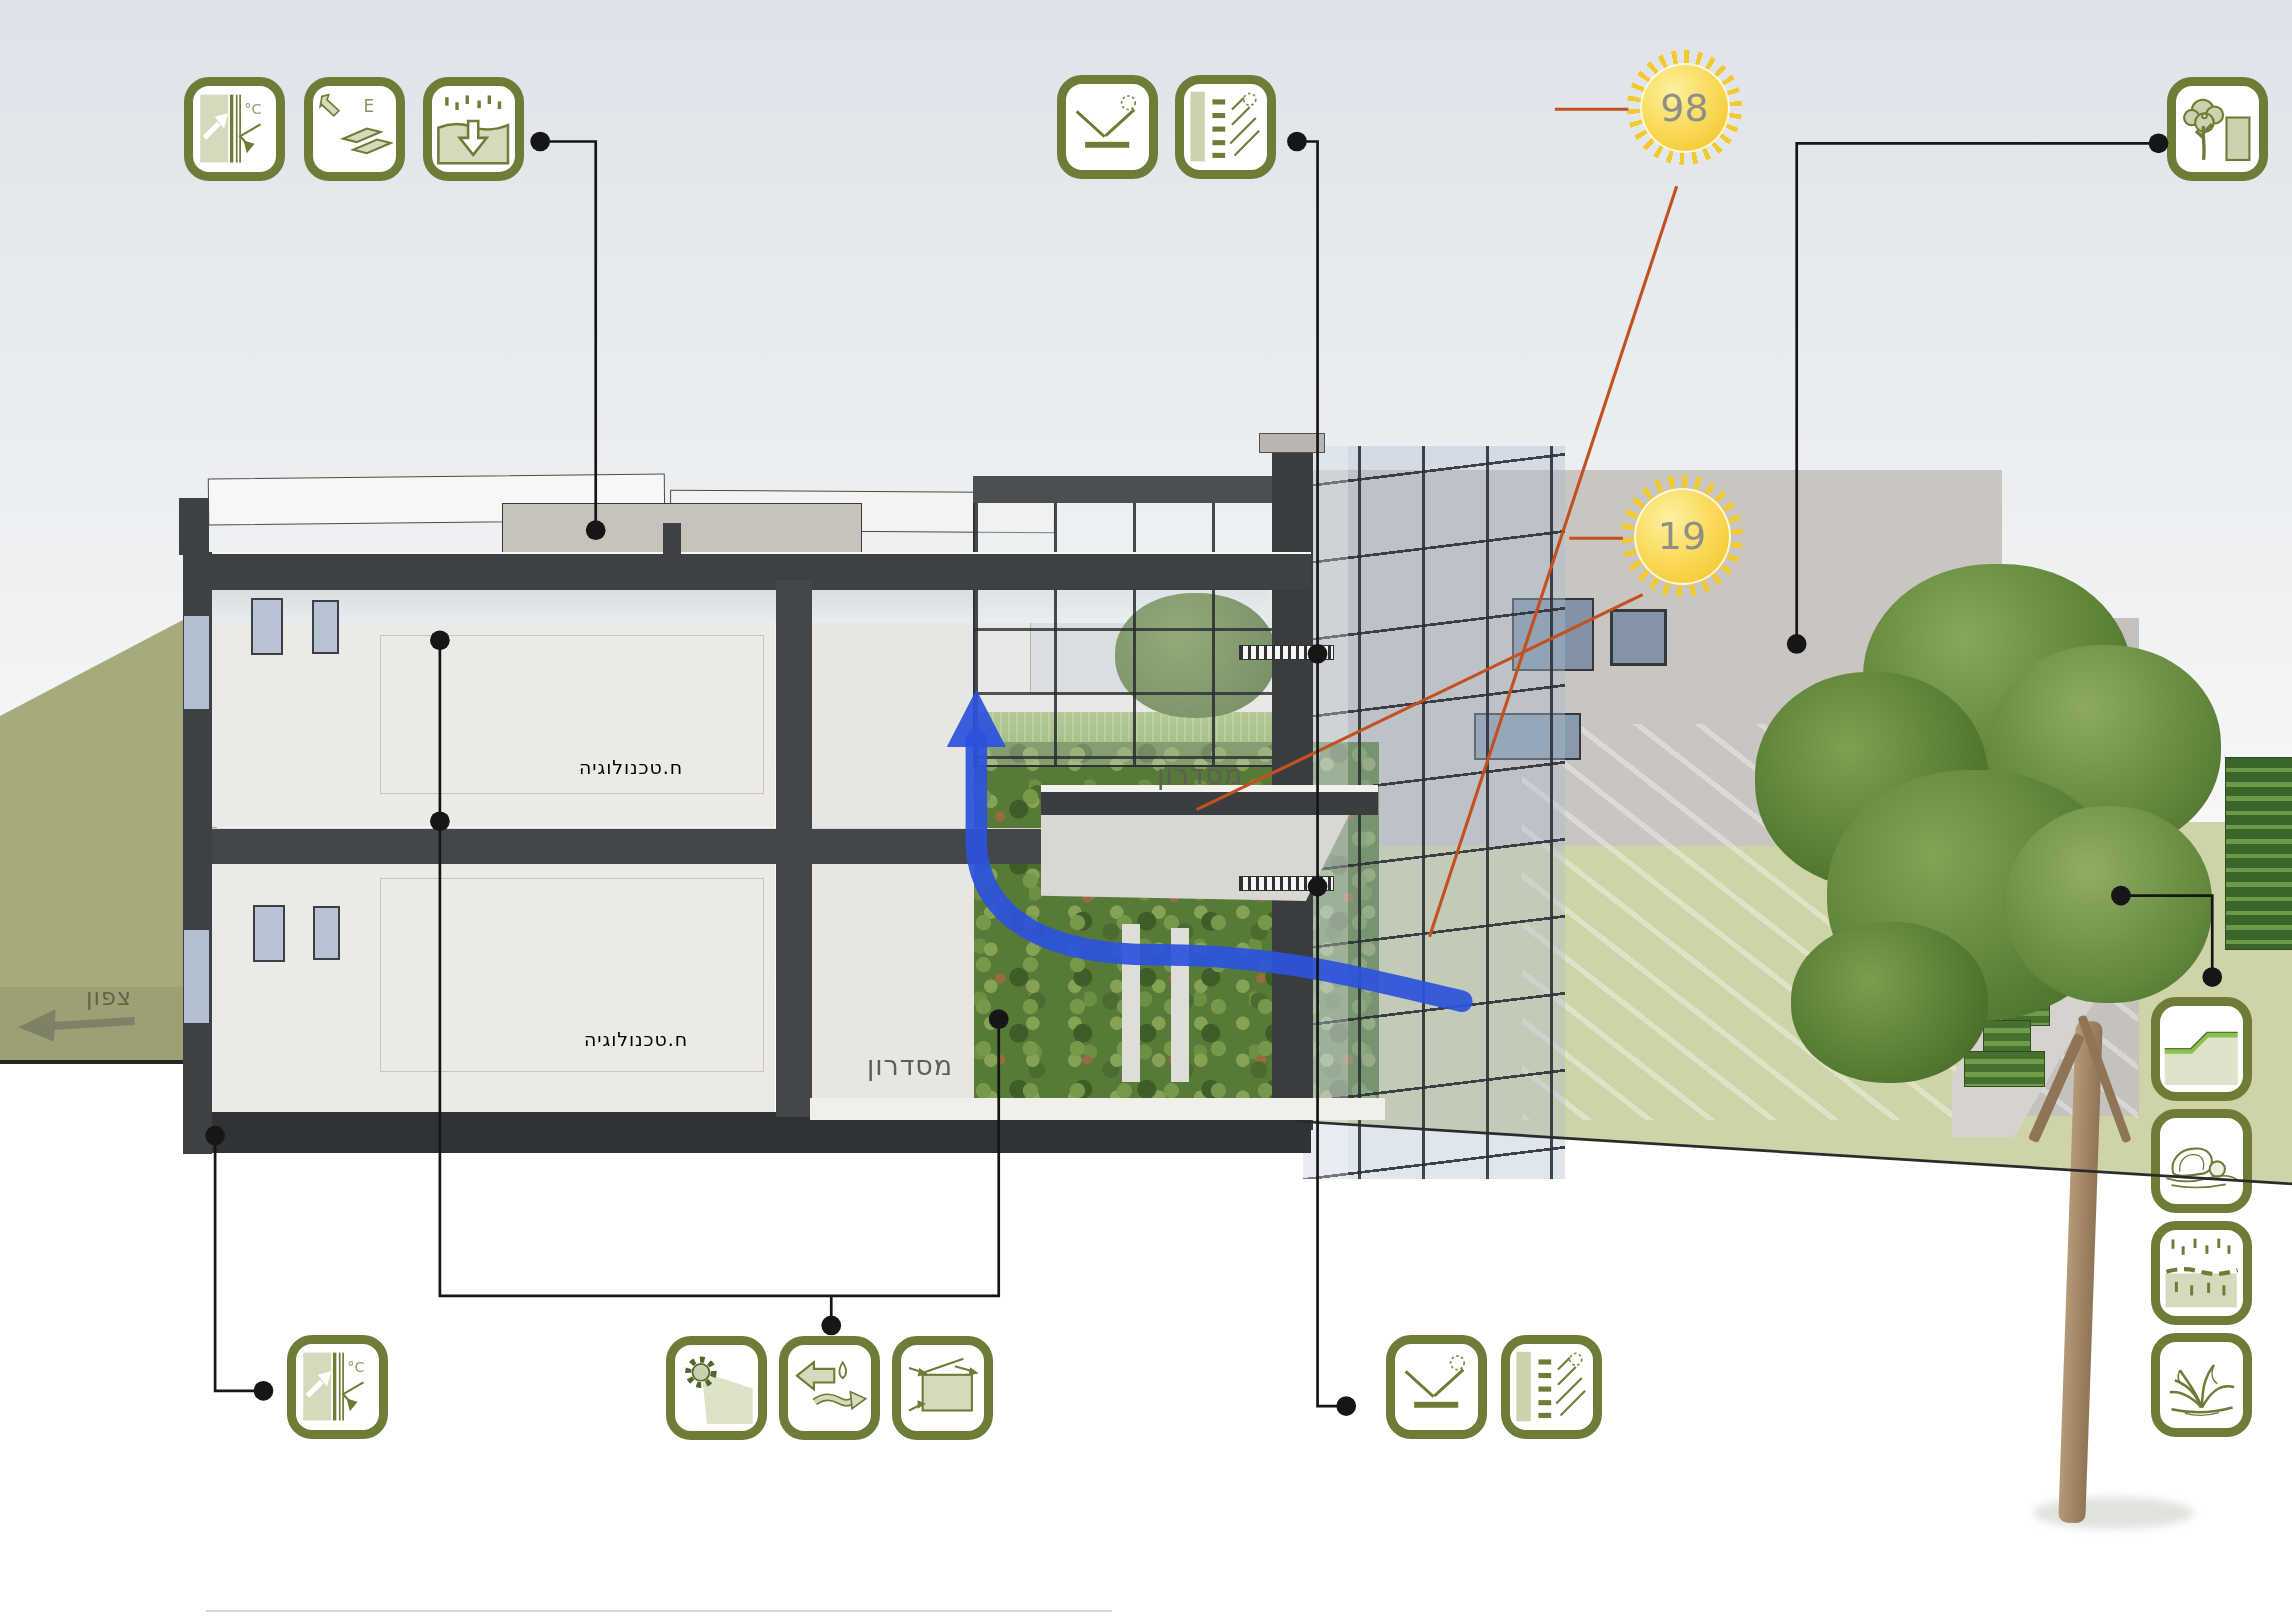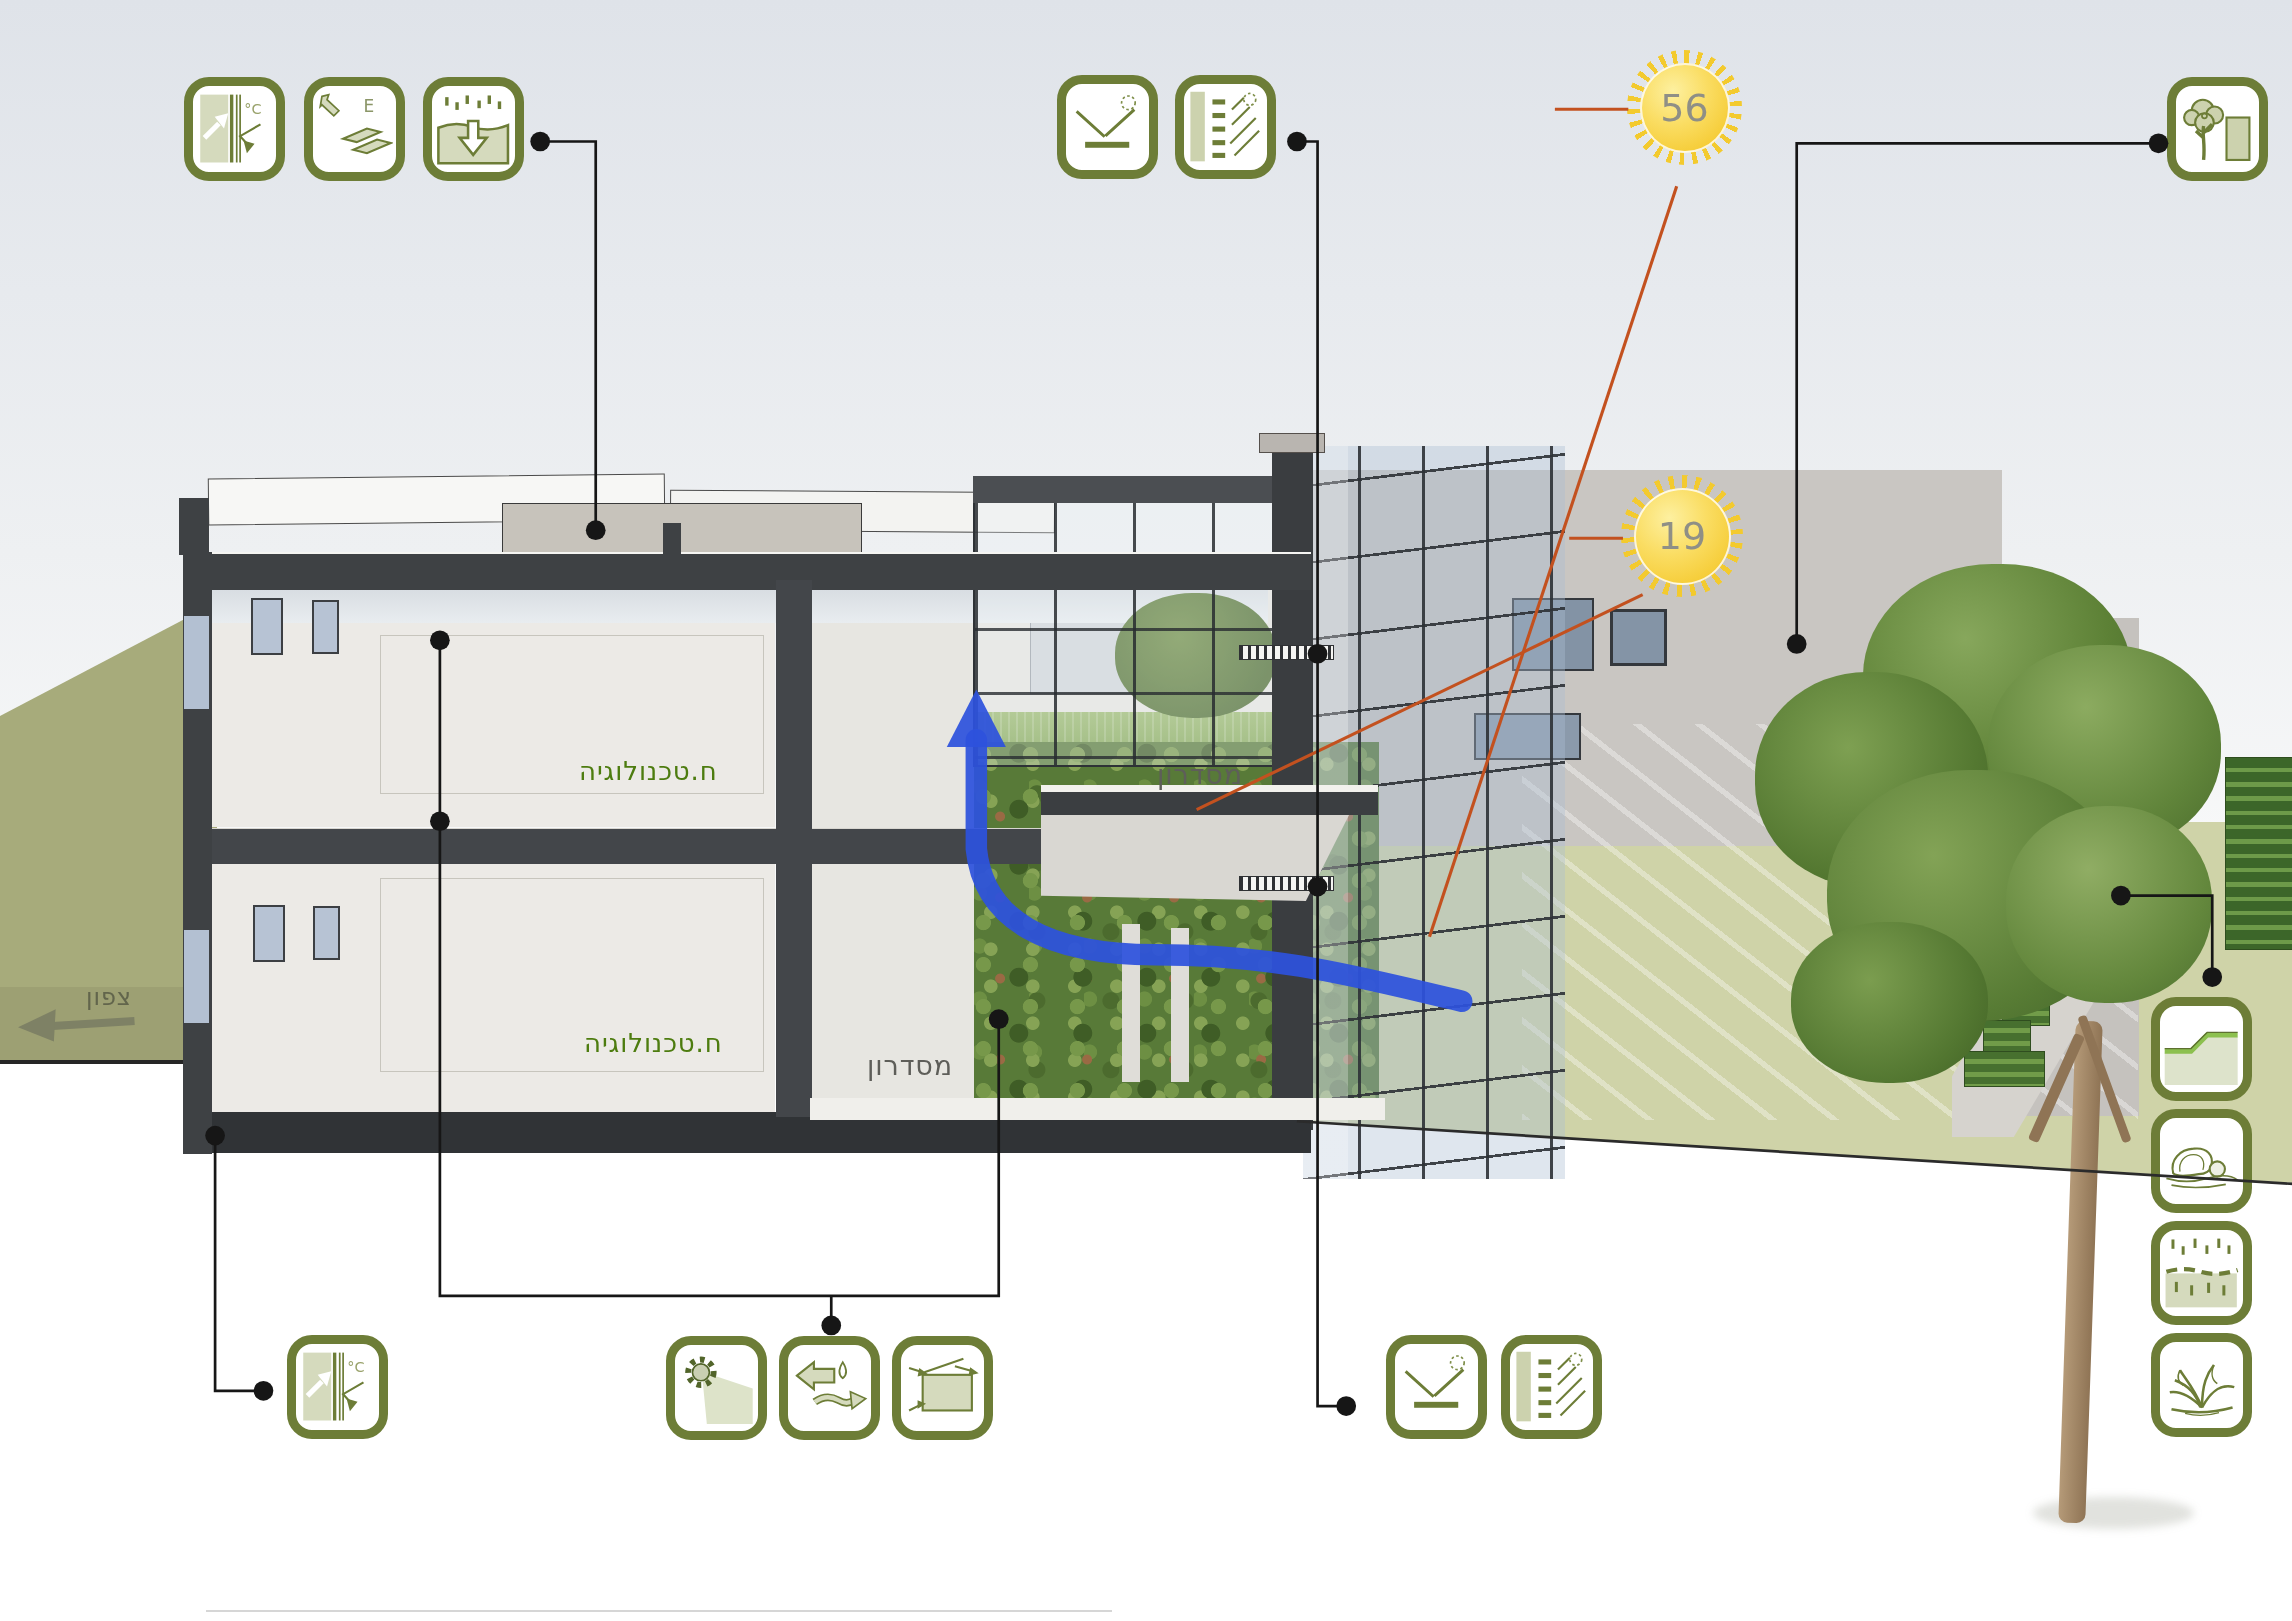--- a/index.html
+++ b/index.html
@@ -103,21 +103,21 @@
   .sun .core{position:absolute;inset:12.5px;border-radius:50%;
       background:radial-gradient(circle at 36% 30%,#fdf0a0 0%,#fadd63 42%,#f3c31f 100%);
       border:2.7px solid rgba(255,255,255,.8);display:flex;align-items:center;justify-content:center;
       font-size:38px;color:#8f8f86}
   
   .icon-frame{position:absolute;width:101px;height:104px;background:#fff;border:9.9px solid #6d7d37;
       border-radius:25px;display:flex;align-items:center;justify-content:center;overflow:hidden}
   .icon-frame svg{width:92%;height:92%}
   
   .heb{position:absolute;direction:rtl;letter-spacing:0.9px;z-index:50}
-  .tech{font-size:26px;color:#4d7c0f}
+  .tech{font-size:19px;color:#000000}
   .corr{font-size:27px;color:#5e5e59}
   .north-lbl{font-size:24px;color:#62654c}
   .overlay{position:absolute;left:0;top:0;z-index:40}
   .icons-layer{z-index:30}
   .baseline{left:206px;top:1610px;width:906px;height:1.8px;background:#d6d6d6}
 </style>
 </head>
 <body>
 
 <div class="abs sky"></div>
@@ -204,21 +204,21 @@
 <div class="blob" style="left:1863px;top:564px;width:269px;height:233px;background:radial-gradient(circle at 38% 32%,#87a75c,#5d8136 62%,#47682a)"></div>
 <div class="blob" style="left:1755px;top:672px;width:233px;height:215px;background:radial-gradient(circle at 40% 35%,#7ea052,#547831 65%,#416126)"></div>
 <div class="blob" style="left:1988px;top:645px;width:233px;height:206px;background:radial-gradient(circle at 42% 30%,#8cab60,#60843a 64%,#4a6b2c)"></div>
 <div class="blob" style="left:1827px;top:770px;width:296px;height:251px;background:radial-gradient(circle at 36% 34%,#83a356,#577b34 66%,#43642a)"></div>
 <div class="blob" style="left:2006px;top:806px;width:206px;height:197px;background:radial-gradient(circle at 40% 32%,#90ad64,#63873c 66%,#4c6e2e)"></div>
 <div class="blob" style="left:1791px;top:922px;width:197px;height:161px;background:radial-gradient(circle at 40% 36%,#7b9d4f,#527630 68%,#406025)"></div>
 
 <div class="sun" style="left:1627px;top:50px;width:115px;height:115px;z-index:20">
   <div class="rays"></div>
   <div class="core">
-      <span>56</span>
+      <span>98</span>
     </div>
 </div>
 <div class="sun" style="left:1621px;top:475px;width:122px;height:122px;z-index:20">
   <div class="rays"></div>
   <div class="core">
       <span>19</span>
     </div>
 </div>
 
 <div class="icon-frame icons-layer" style="left:184px;top:77px" aria-label="double-glazing-thermal-insulation">

